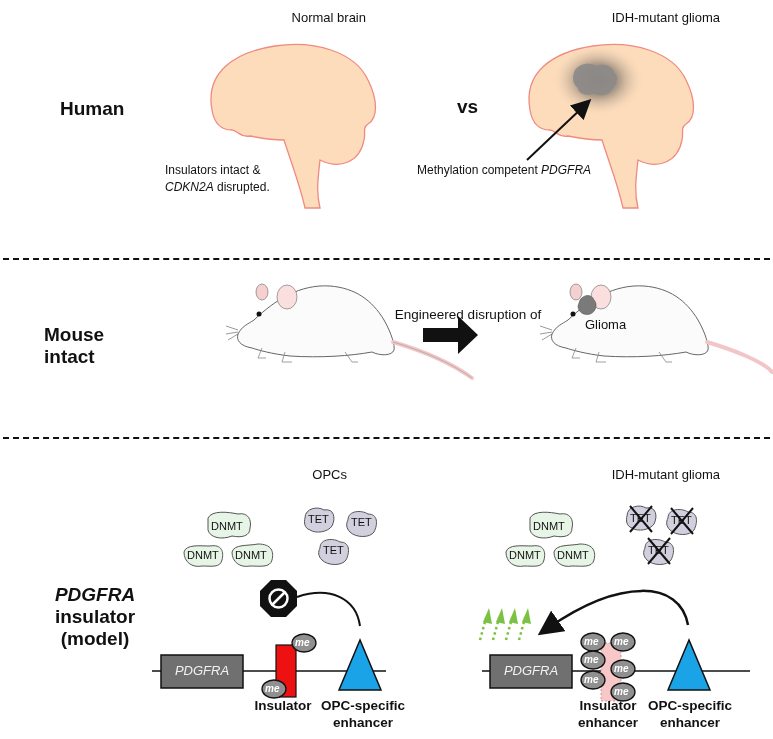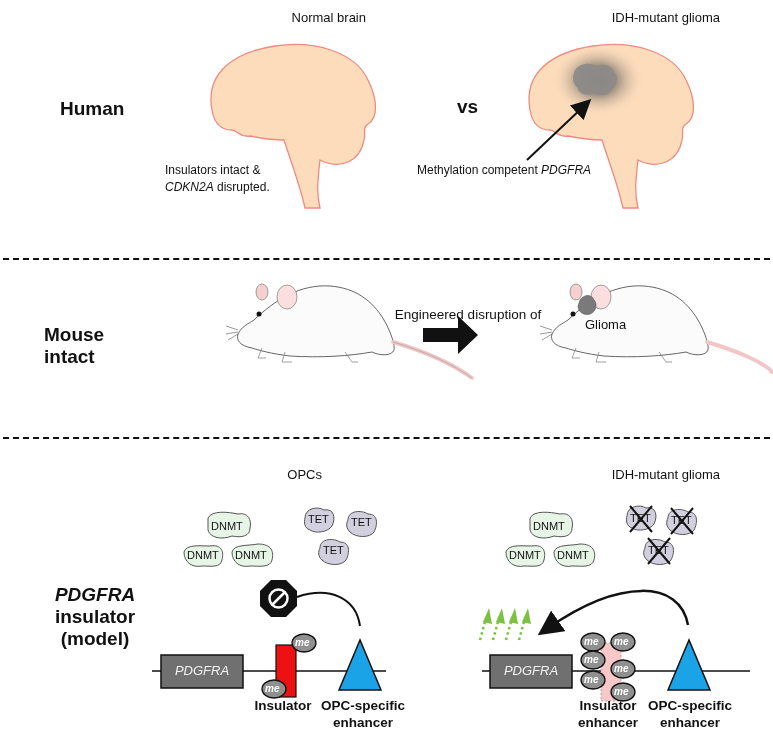--- a/index.html
+++ b/index.html
@@ -169,21 +169,21 @@
   <div>Mouse</div>
   <div>intact</div>
 </div>
 <div class="abs note" style="left:338px; top:306px; width:260px; text-align:center; font-size:13.5px;">
   <div>Engineered disruption of</div>
 </div>
 <div class="abs bold" style="left:585px; top:317px; font-size:13px;">Glioma</div>
 
 <div class="divider" style="top:437px;"></div>
 
-<div class="abs title" style="left:242px; top:467px; width:80px;">OPCs</div>
+<div class="abs title" style="left:267px; top:467px; width:80px;">OPCs</div>
 <div class="abs title" style="left:560px; top:467px; width:160px;">IDH-mutant glioma</div>
 
 <div class="abs rowlabel" style="left:50px; top:584px; text-align:center; width:90px;">
   <div><i>PDGFRA</i></div>
   <div>insulator</div>
   <div>(model)</div>
 </div>
 
 <div class="abs bold" style="left:211px; top:520px; font-size:11px;">DNMT</div>
 <div class="abs bold" style="left:187px; top:549px; font-size:11px;">DNMT</div>

